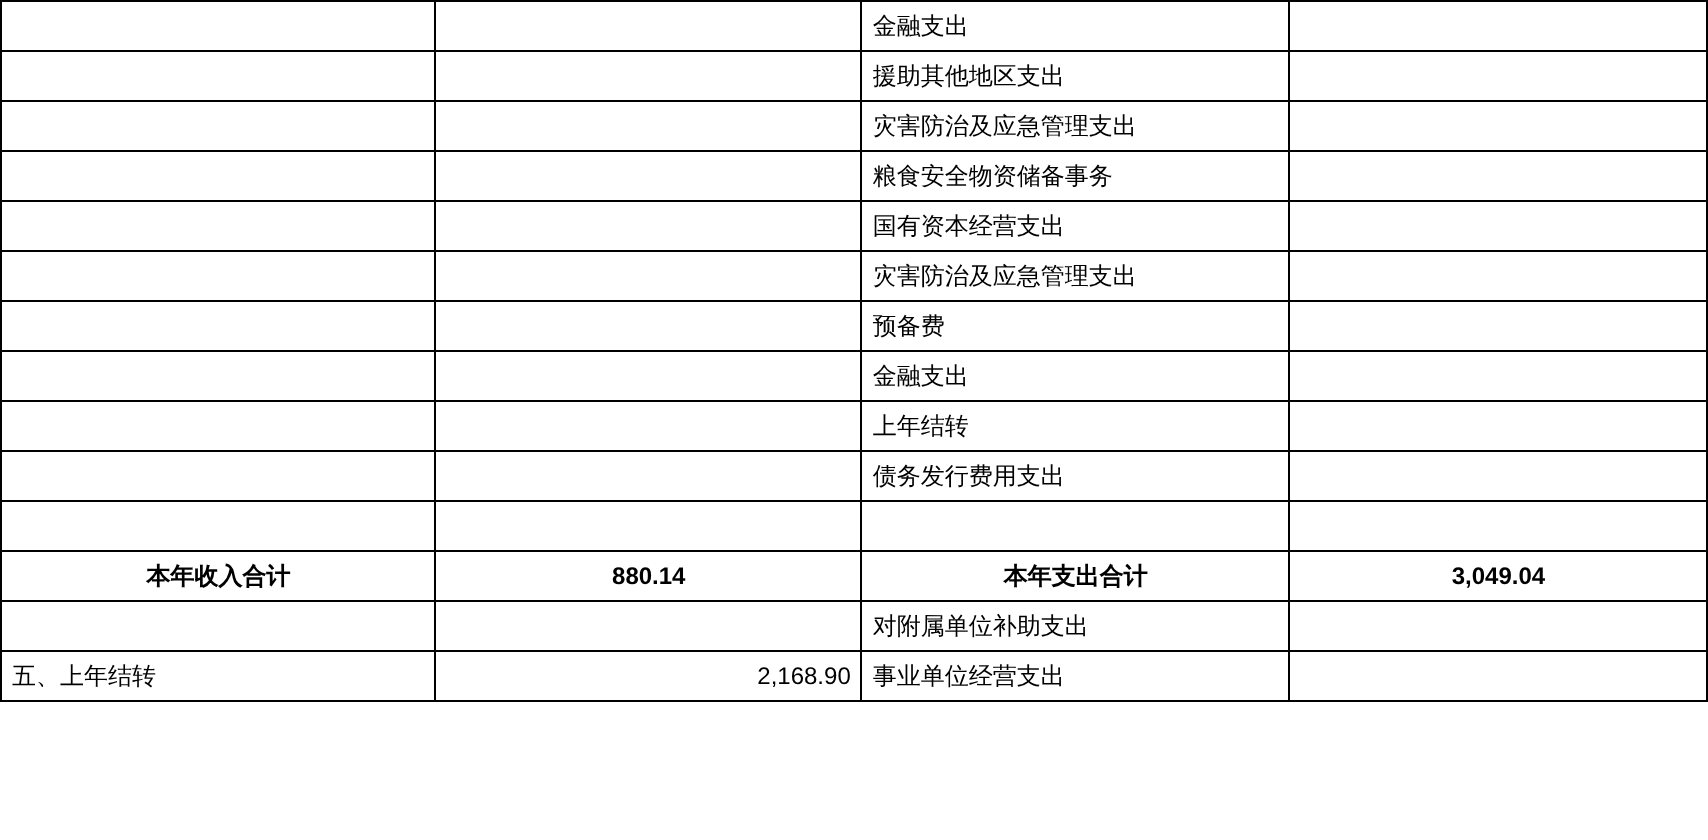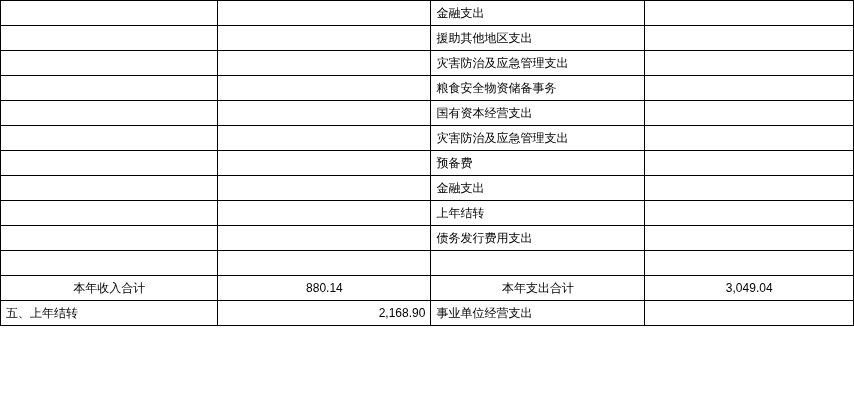--- a/index.html
+++ b/index.html
@@ -40,21 +40,21 @@
   .col-b { width: 192px; }
   .col-c { width: 193px; }
   .col-d { width: 188px; }
   .num {
     text-align: right;
   }
   .center {
     text-align: center;
   }
   .bold {
-    font-weight: normal;
+    font-weight: bold;
     text-align: center;
   }
   .emptyrow td {
     border-left: 1px solid #000;
     border-right: 1px solid #000;
     border-top: none;
     border-bottom: none;
   }
   .toprow td { border-top: none; }
 </style>
@@ -150,20 +150,26 @@
       <td class="num"></td>
     </tr>
 
     <tr>
       <td class="center bold">本年收入合计</td>
       <td class="num bold">880.14</td>
       <td class="center bold">本年支出合计</td>
       <td class="num bold">3,049.04</td>
     </tr>
 
+    <tr>
+      <td></td>
+      <td class="num"></td>
+      <td>对附属单位补助支出</td>
+      <td class="num"></td>
+    </tr>
 
     <tr>
       <td>五、上年结转</td>
       <td class="num">2,168.90</td>
       <td>事业单位经营支出</td>
       <td class="num"></td>
     </tr>
 
   </tbody>
 </table>

